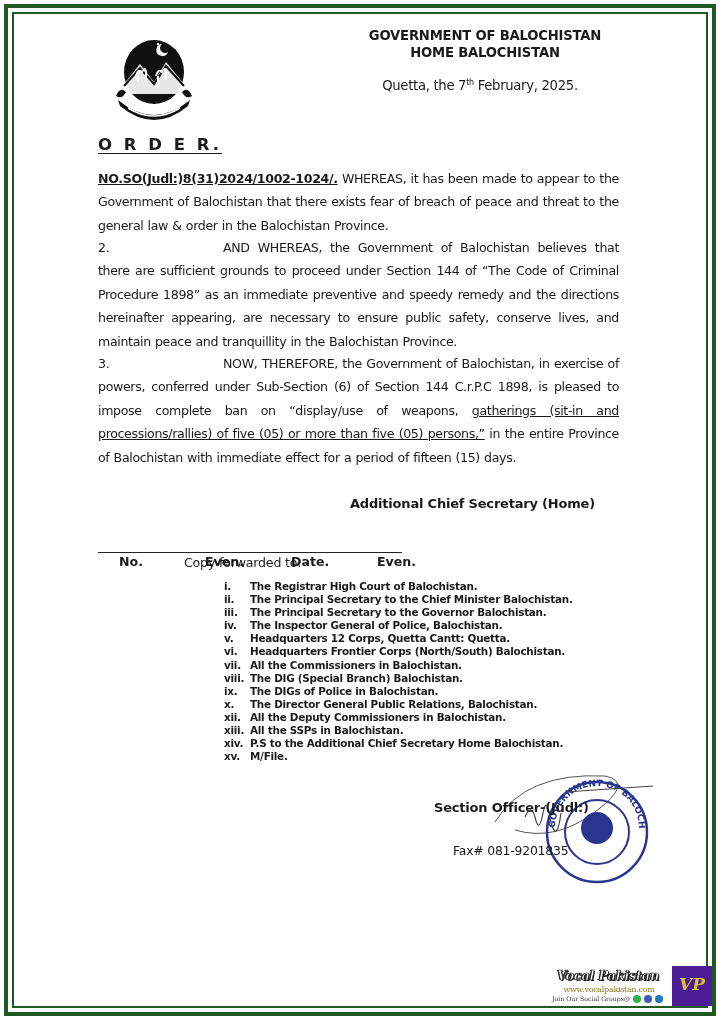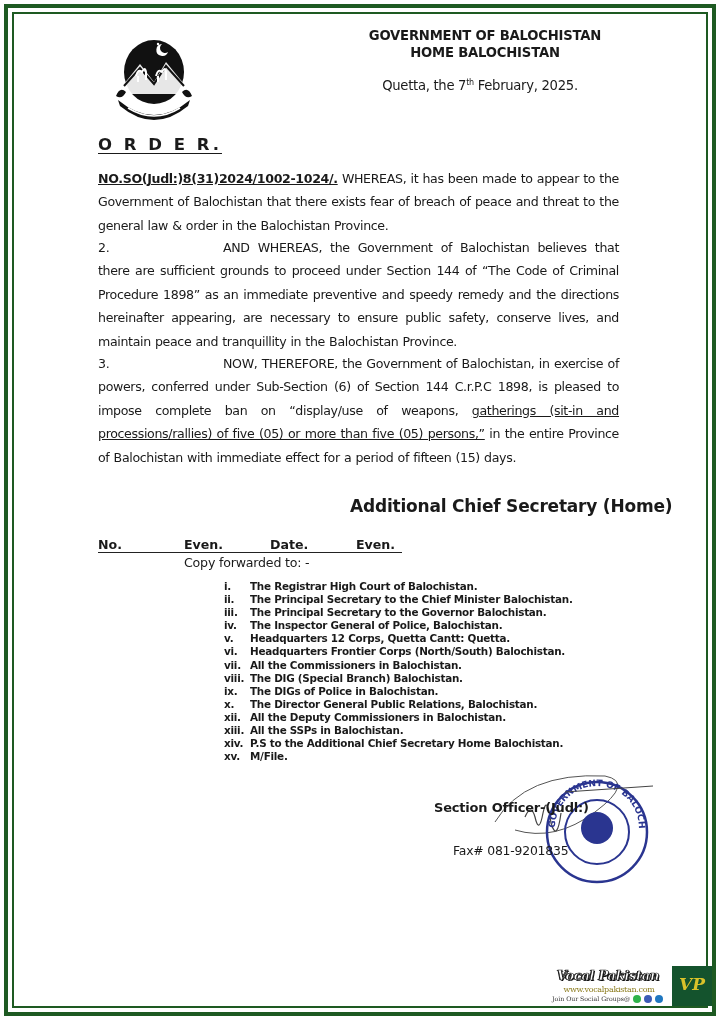--- a/index.html
+++ b/index.html
@@ -15,45 +15,45 @@
          letter-spacing: -0.2px; }
   .date { left: 365px; top: 78px; width: 230px; text-align: center; font-size: 13.2px; letter-spacing: -0.3px; }
   .date sup { font-size: 8px; }
   .order { left: 98px; top: 135px; font-weight: bold; font-size: 16.5px; letter-spacing: 3px;
            text-decoration: underline; text-underline-offset: 3px; }
   .para { left: 98px; width: 521px; font-size: 12.6px; line-height: 23.4px; text-align: justify;
           letter-spacing: -0.35px; word-spacing: 0.5px; }
   .para .ref { font-weight: bold; text-decoration: underline; }
   .para .u { text-decoration: underline; }
   .para .num { display: inline-block; width: 125px; }
-  .sig1 { left: 350px; top: 496px; font-weight: bold; font-size: 17px; letter-spacing: -0.2px; }
+  .sig1 { left: 350px; top: 496px; font-weight: bold; font-size: 13px; letter-spacing: -0.2px; }
   .ref-line { left: 98px; top: 537px; width: 304px; border-bottom: 1.5px solid #222;
               font-weight: bold; font-size: 12.6px; height: 15px; }
-  .ref-line span { position: absolute; top: 0; }
+  .ref-line span { position: absolute; top: 17px; margin-left: 21px; }
   .copy { left: 184px; top: 555px; font-weight: normal; font-size: 12.6px; letter-spacing: -0.2px; }
   .list { left: 218px; top: 580px; font-weight: bold; font-size: 10.4px; line-height: 13.1px;
           letter-spacing: -0.25px; margin: 0; padding: 0; list-style: none; }
   .list li { white-space: nowrap; padding-left: 6px; }
   .list .rn { display: inline-block; width: 26px; }
   .seal { left: 485px; top: 762px; width: 170px; height: 130px; }
   .so { left: 434px; top: 800px; font-weight: bold; font-size: 13px; letter-spacing: -0.2px; }
   .fax { left: 453px; top: 843px; font-size: 12.4px; letter-spacing: -0.2px; }
   .wm { left: 548px; top: 964px; width: 165px; height: 45px; }
   .wm-title { position: absolute; left: 0; top: 4px; width: 120px; text-align: center;
               font-family: "DejaVu Serif", serif; font-style: italic; font-weight: bold;
               font-size: 13px; color: #fff; -webkit-text-stroke: 0.6px #111;
               text-shadow: 1px 1px 0 #111, -1px 0 0 #111; letter-spacing: -0.3px; }
   .wm-url { position: absolute; left: 2px; top: 21px; width: 118px; text-align: center;
             font-family: "DejaVu Serif", serif; font-weight: normal; font-size: 8px; color: #8a7a1a;
             letter-spacing: -0.3px; }
   .wm-join { position: absolute; left: 4px; top: 31px; font-family: "DejaVu Serif", serif;
              font-size: 6.2px; color: #333; white-space: nowrap; }
   .wm-join .ic { display: inline-block; width: 8px; height: 8px; border-radius: 50%;
                  vertical-align: middle; margin-left: 1px; }
-  .wm-badge { position: absolute; left: 124px; top: 2px; width: 40px; height: 40px; background: #14532d;
+  .wm-badge { position: absolute; left: 124px; top: 2px; width: 40px; height: 40px; background: #4c1d95;
               color: #d9c22a; font-family: "DejaVu Serif", serif; font-weight: bold; font-style: italic;
               font-size: 17px; text-align: center; line-height: 36px; }
 </style>
 </head>
 <body>
 
 <div class="frame-outer"></div>
 <div class="frame-inner"></div>
 
 <svg class="abs logo" viewBox="0 0 96 96">

